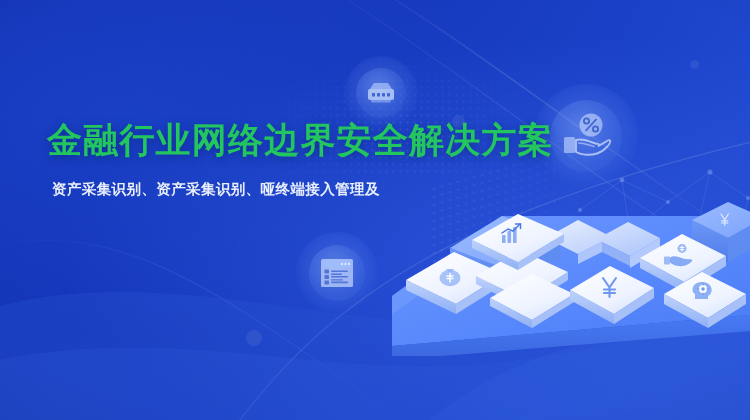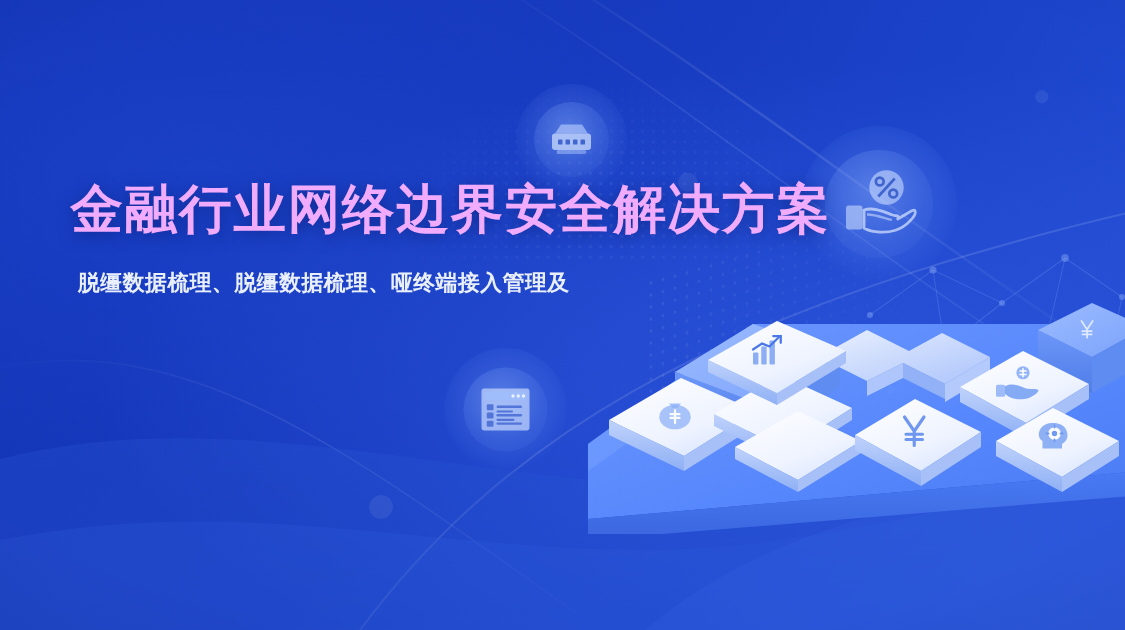--- a/index.html
+++ b/index.html
@@ -66,21 +66,21 @@
   .tiny-dot{
     position:absolute;border-radius:50%;
     background:rgba(255,255,255,0.07);
   }
   
   .textwrap{position:absolute;left:47px;top:118px;z-index:30;}
   .title{
     margin:0;
     font-size:35px;line-height:44px;
     font-weight:700;
-    color:#f0abfc;
+    color:#22c55e;
     letter-spacing:1.2px;
     text-shadow:0 2px 10px rgba(8,26,104,0.55);
     white-space:nowrap;
   }
   .subtitle{
     margin:16px 0 0 5px;
     font-size:14.5px;line-height:23px;
     font-weight:600;
     color:#e9effc;
     letter-spacing:.4px;
@@ -346,18 +346,18 @@
           <line x1="5.6" y1="8" x2="7" y2="8"></line>
           <line x1="15" y1="8" x2="16.4" y2="8"></line>
         </g>
       </g>
     </g>
   </svg>
 
   <div class="textwrap">
     <h1 class="title">金融行业网络边界安全解决方案</h1>
     <p class="subtitle">
-      <span>脱缰数据梳理、脱缰数据梳理、哑终端接入管理及</span>
+      <span>资产采集识别、资产采集识别、哑终端接入管理及</span>
     </p>
   </div>
 
   <div class="bg-vignette"></div>
 </div>
 
 </body></html>

